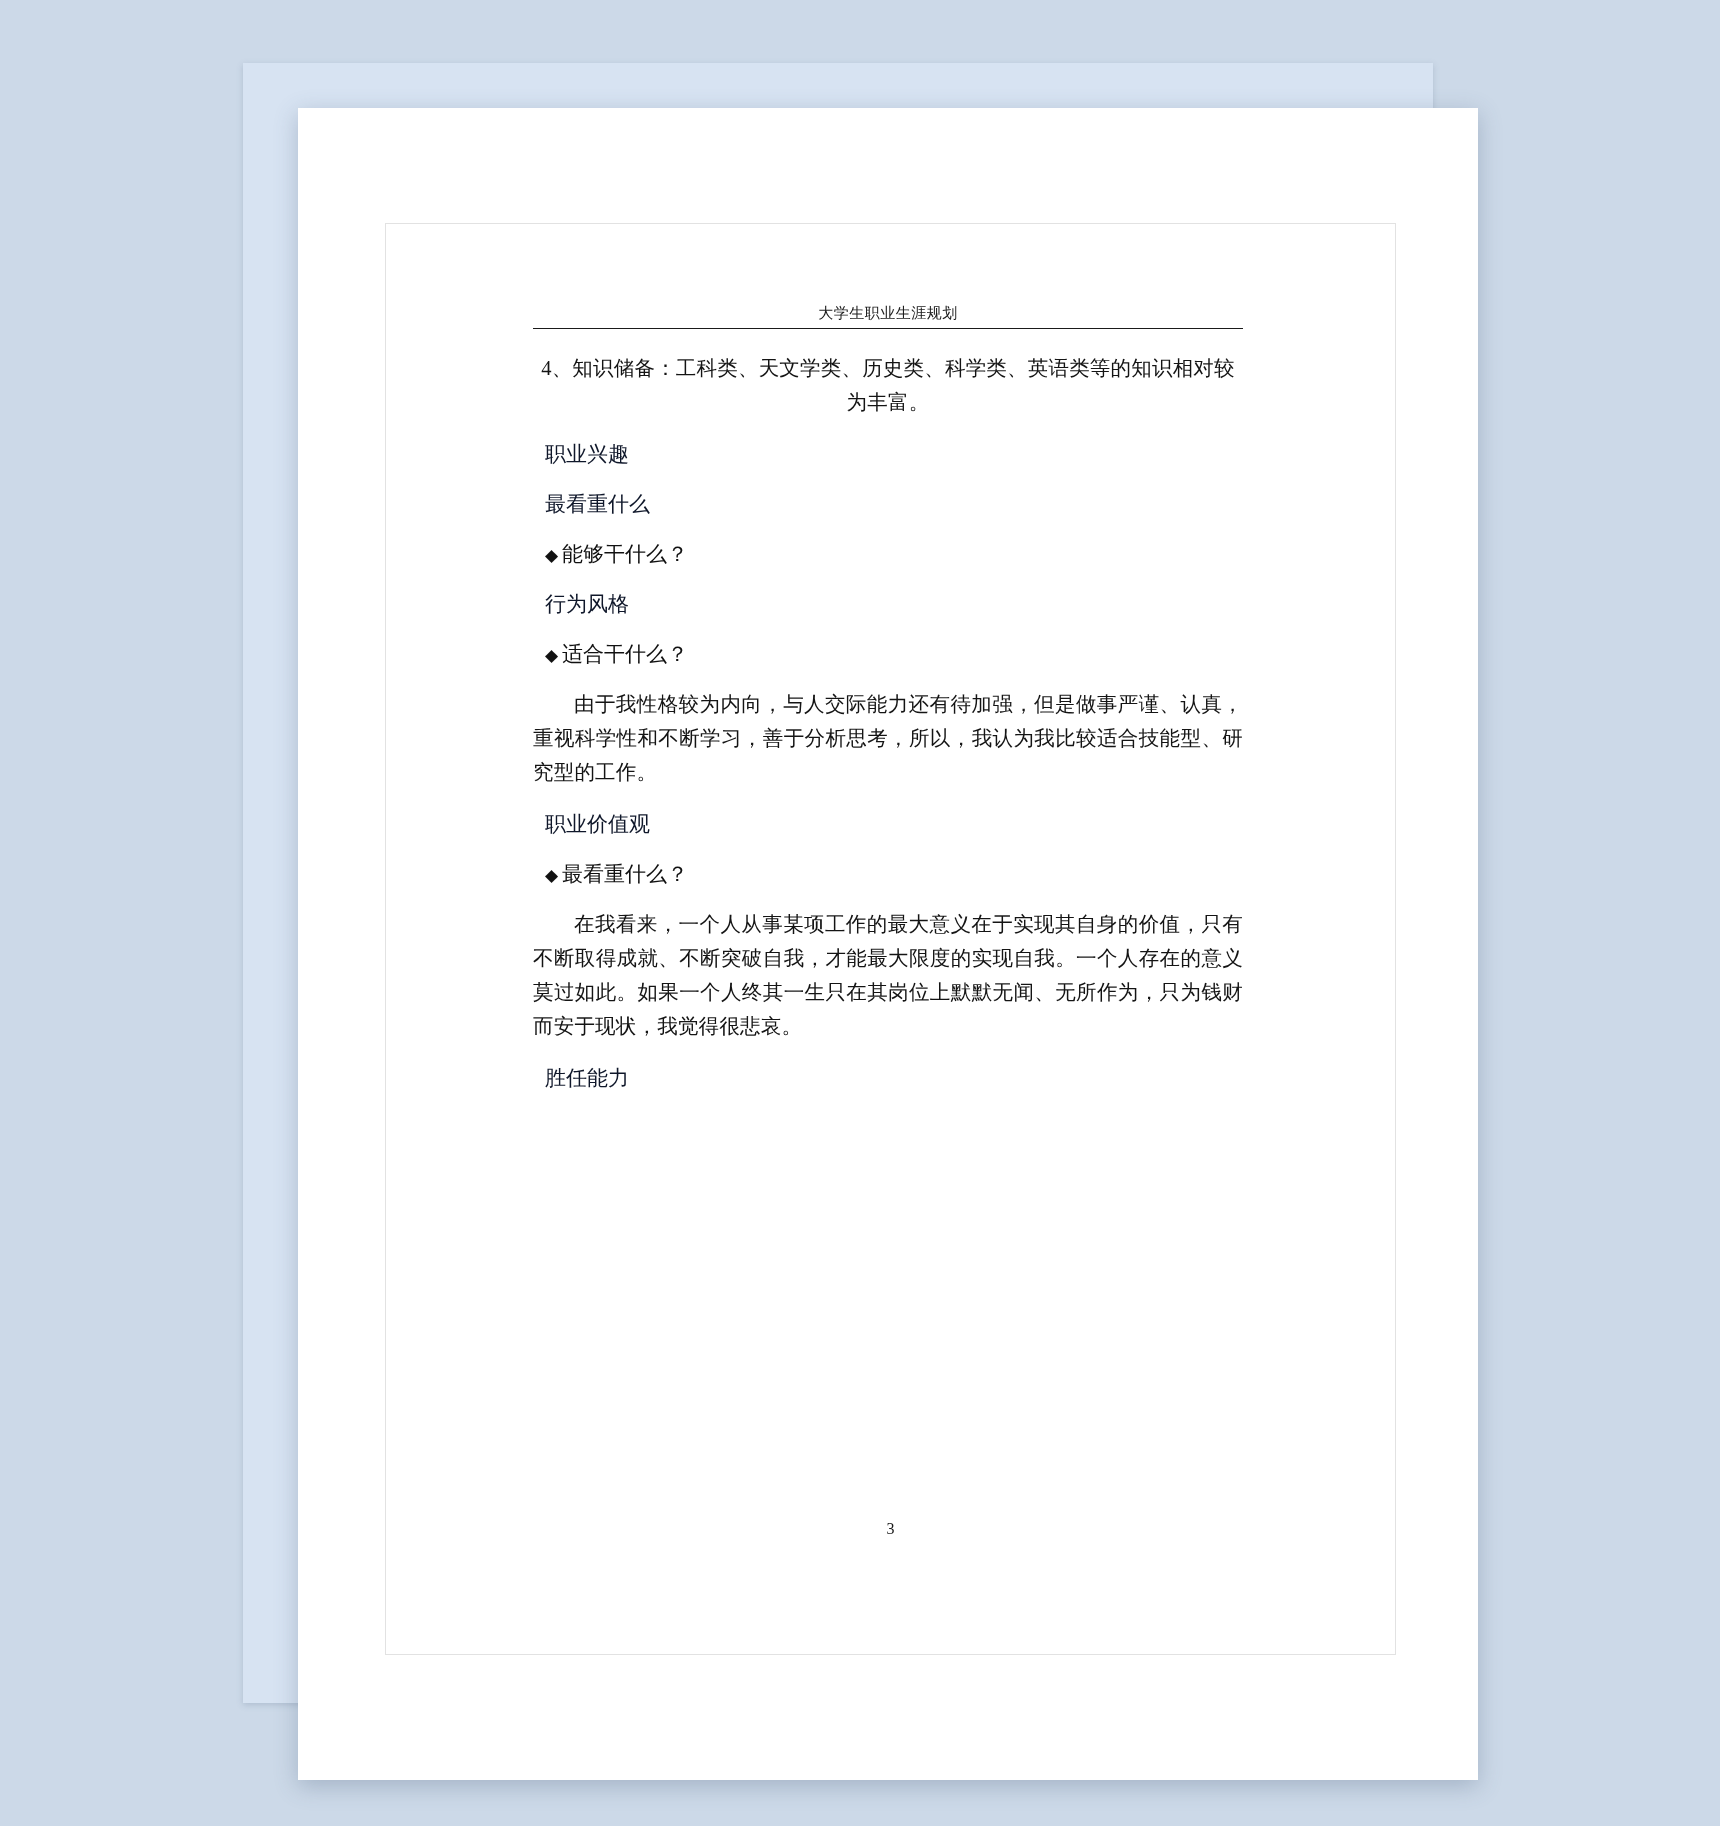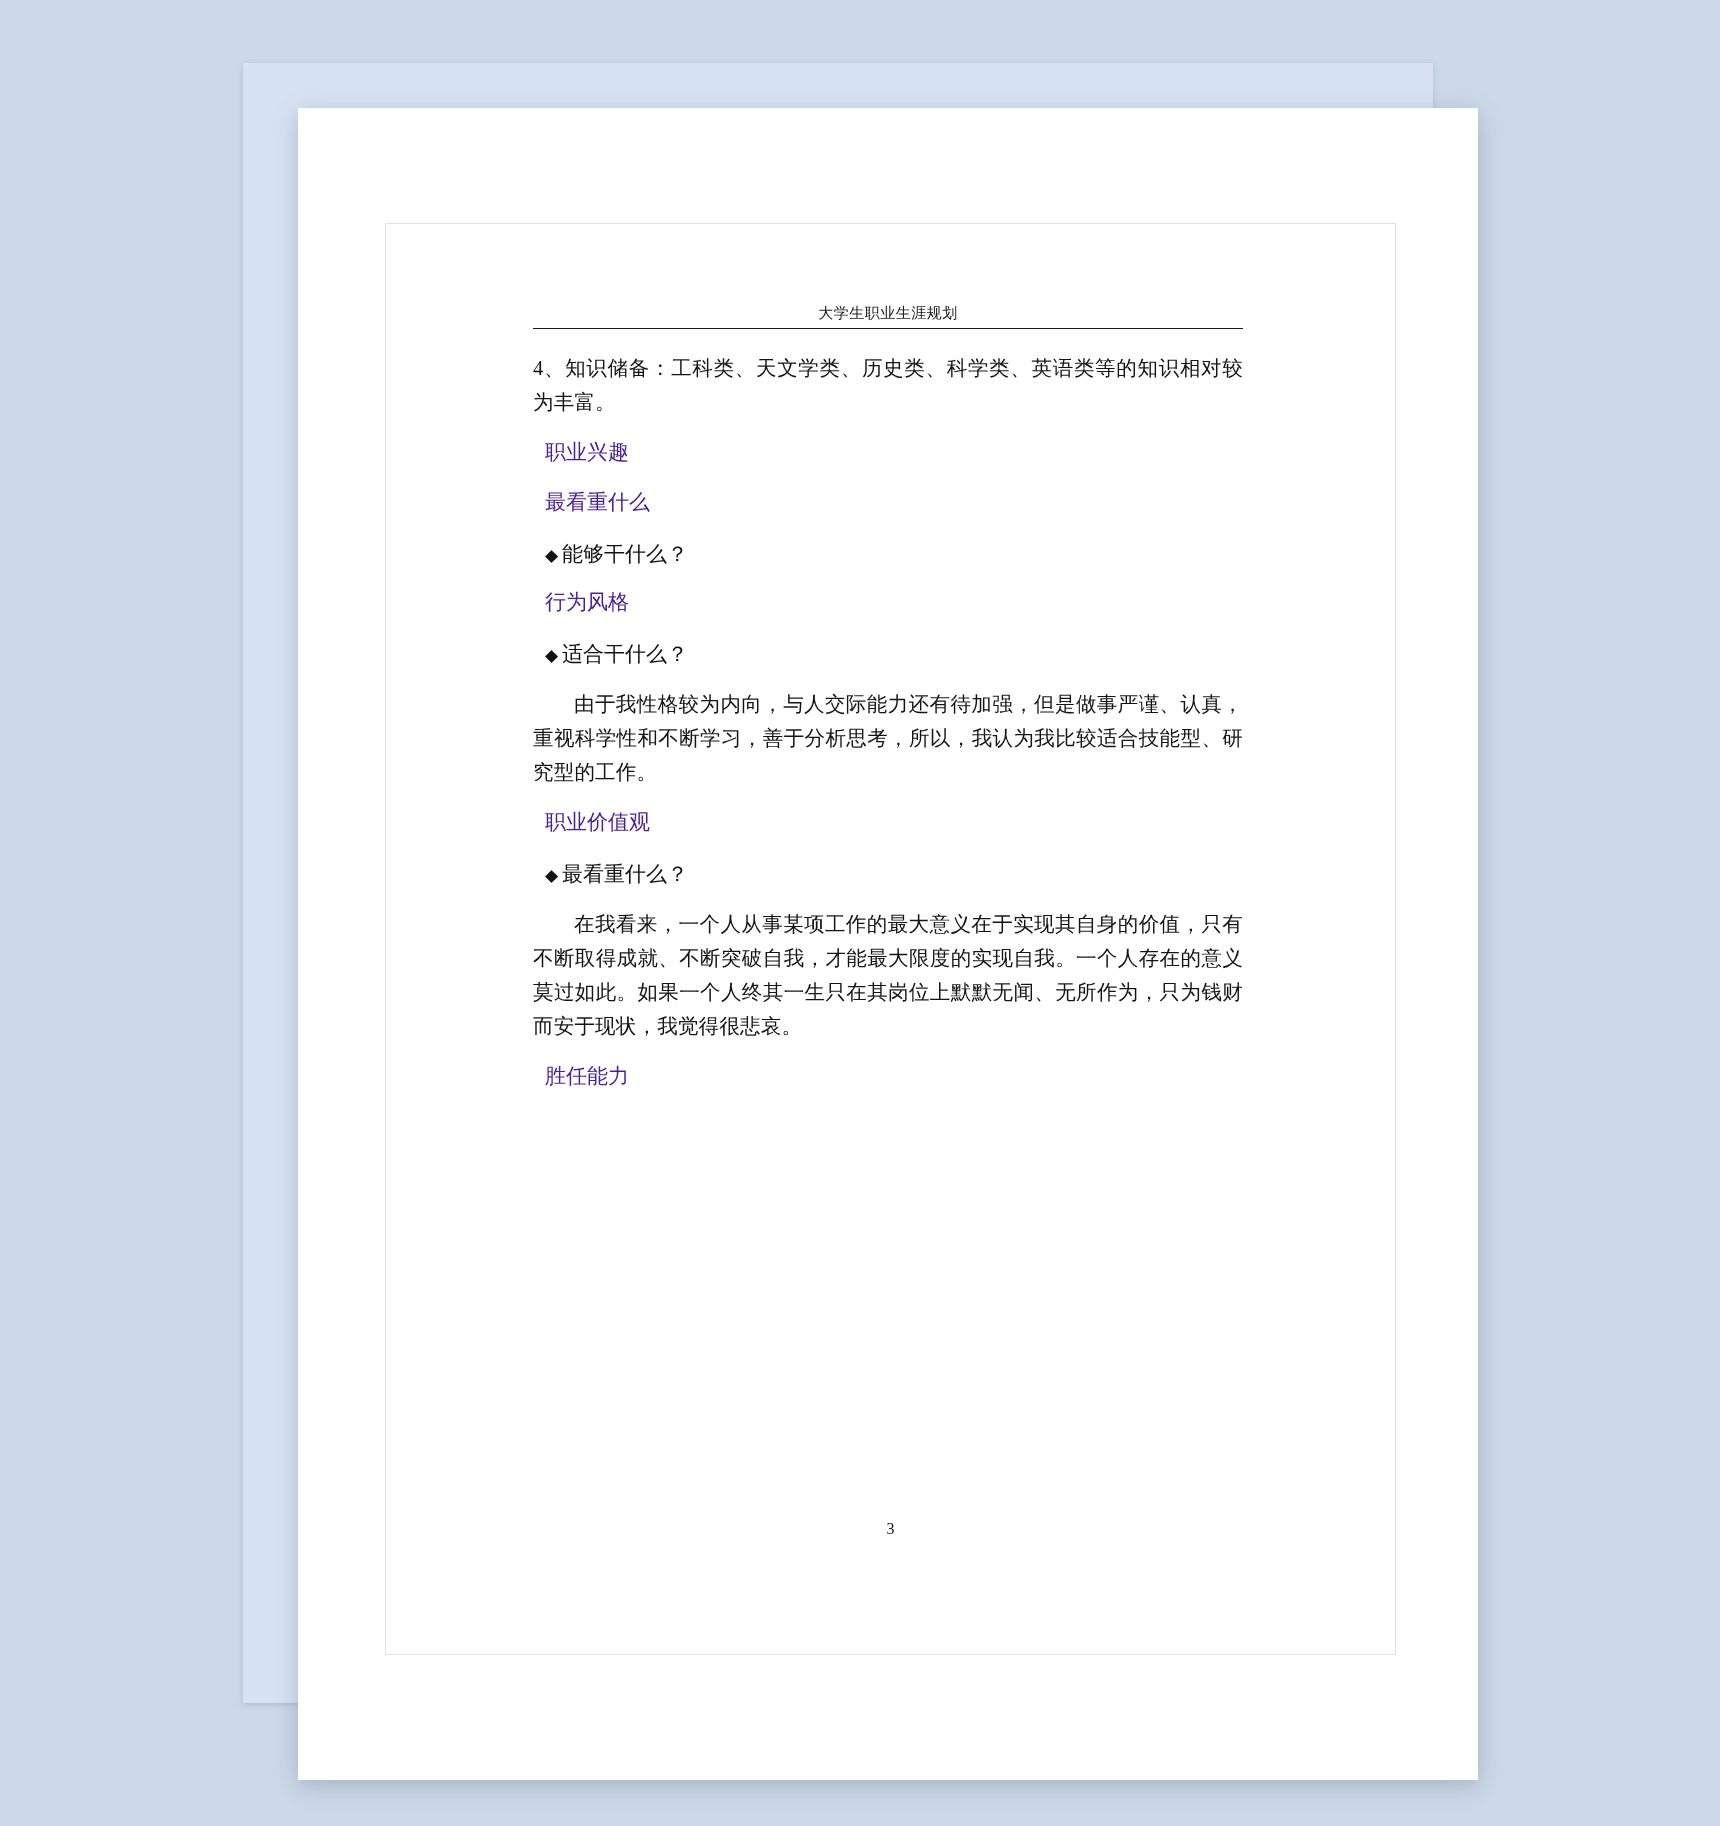--- a/index.html
+++ b/index.html
@@ -83,29 +83,30 @@
     text-justify: inter-ideograph;
     margin: 0 0 18px 0;
     letter-spacing: 0.2px;
   }
 
   .para.indent2 {
     text-indent: 2em;
   }
 
   .para.center-ish {
+    text-align: center;
   }
 
   .heading {
     font-size: 21px;
     line-height: 34px;
-    color: #4c1d95;
+    color: #0f172a;
     margin: 0 0 16px 0;
     padding-left: 12px;
-    font-family: Liberation Mono, monospace;
+    font-family: Liberation Serif, serif;
     font-weight: 400;
   }
 
   .bullet-line {
     font-size: 21px;
     line-height: 34px;
     color: #111;
     margin: 0 0 14px 0;
     padding-left: 12px;
   }

